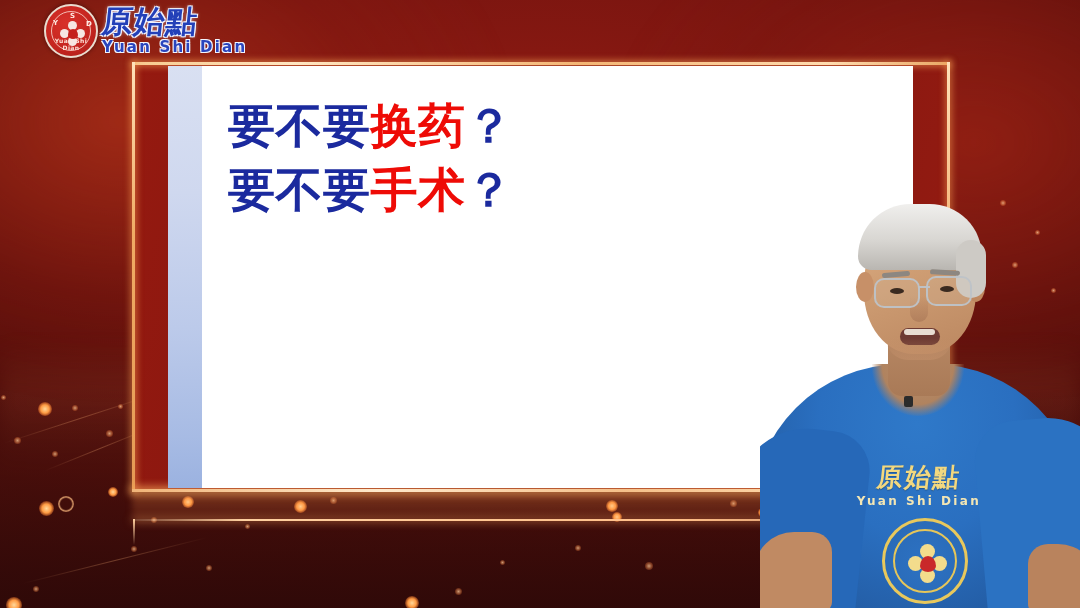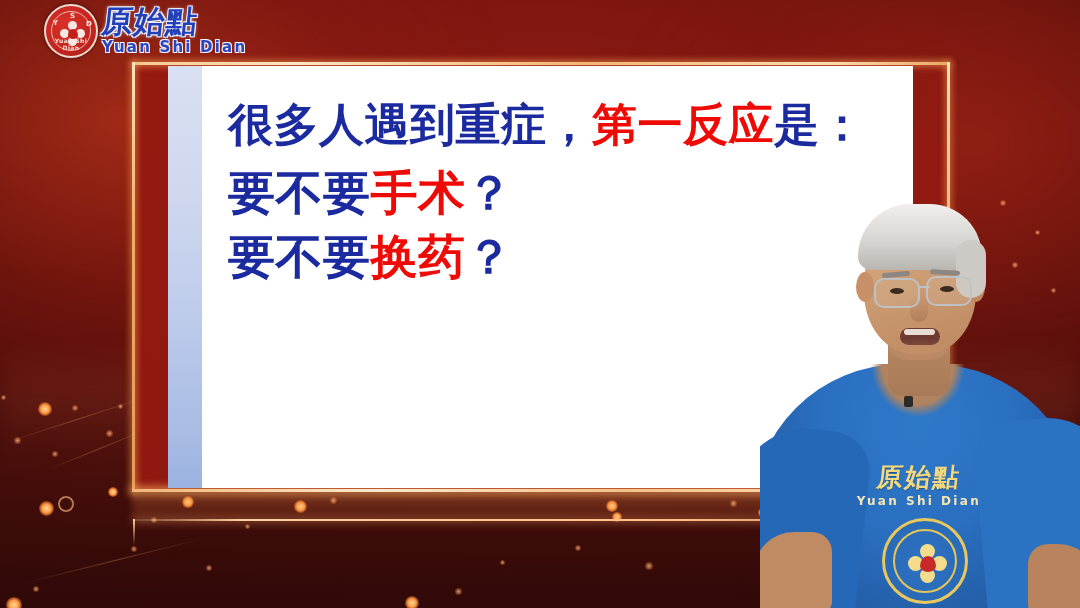--- a/index.html
+++ b/index.html
@@ -217,30 +217,27 @@
   <div class="frame-right"></div>
   <div class="frame-bottom"></div>
   <div class="deco-line"></div>
   <div class="deco-tick"></div>
 
   <div class="slide">
     <div class="slide-band"></div>
     <div class="slide-body">
       <div class="slide-lines">
 
-        <div class="sline l1">
-          <span>很多人遇到重症，</span><span class="red">第一反应</span><span>是：</span>
+
+        <div class="sline l2">
+          <span>要不要</span><span class="red">换药</span><span class="qm">？</span>
         </div>
 
         <div class="sline l3">
           <span>要不要</span><span class="red">手术</span><span class="qm">？</span>
-        </div>
-
-        <div class="sline l2">
-          <span>要不要</span><span class="red">换药</span><span class="qm">？</span>
         </div>
 
 
       </div>
     </div>
   </div>
 
   <div class="speaker">
     <div class="sp-torso"></div>
     <div class="sp-shoulder-l"></div>

